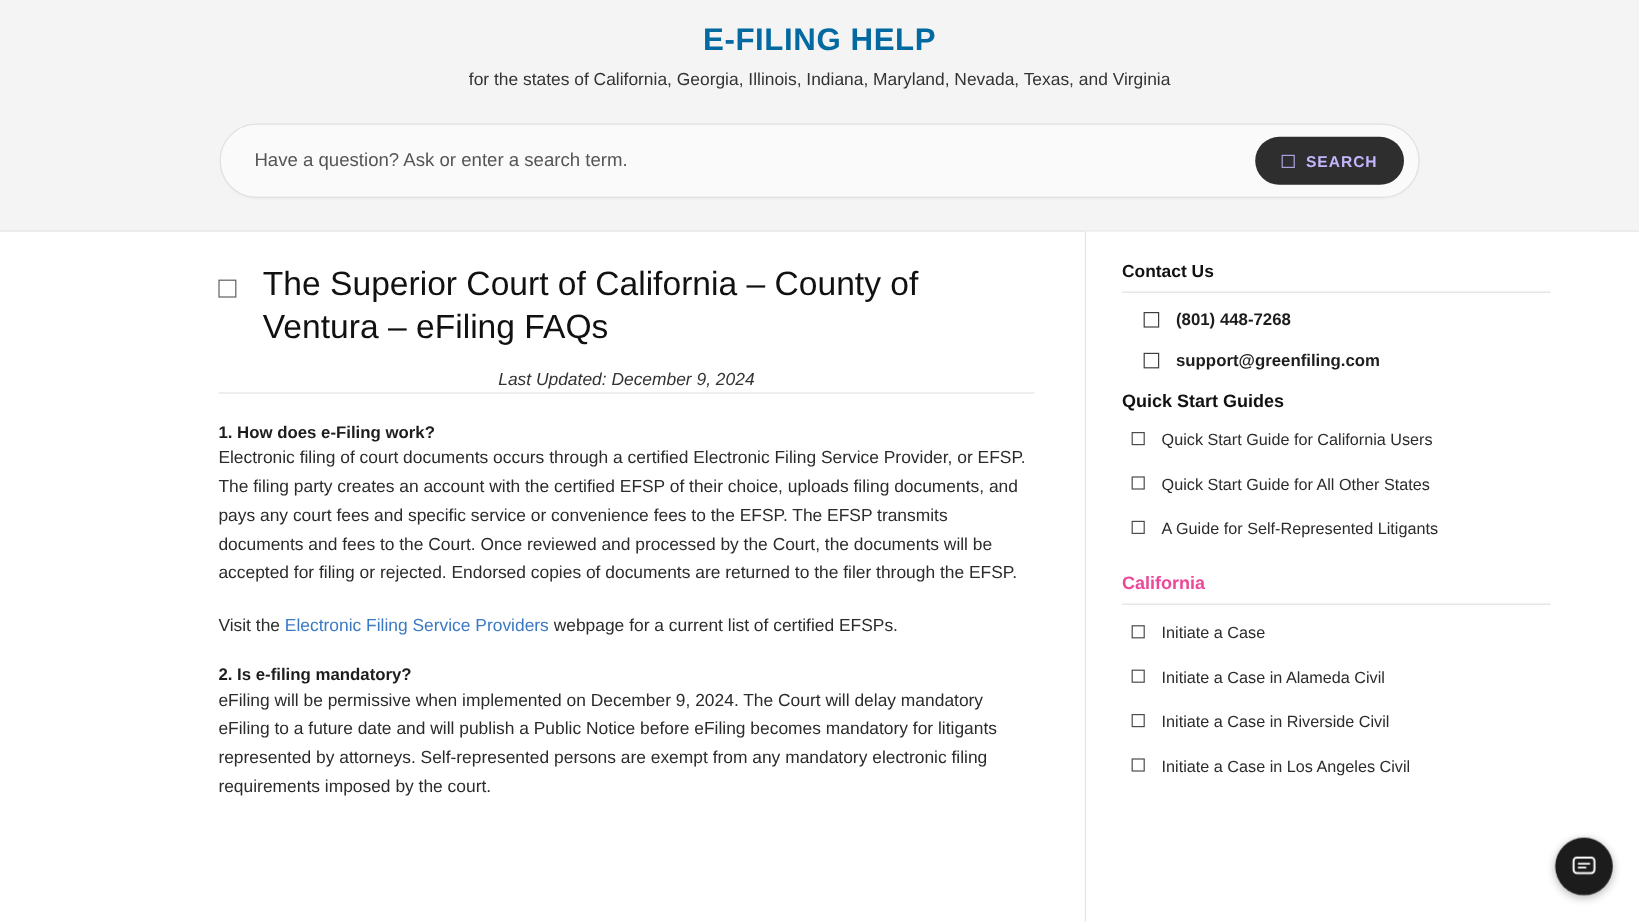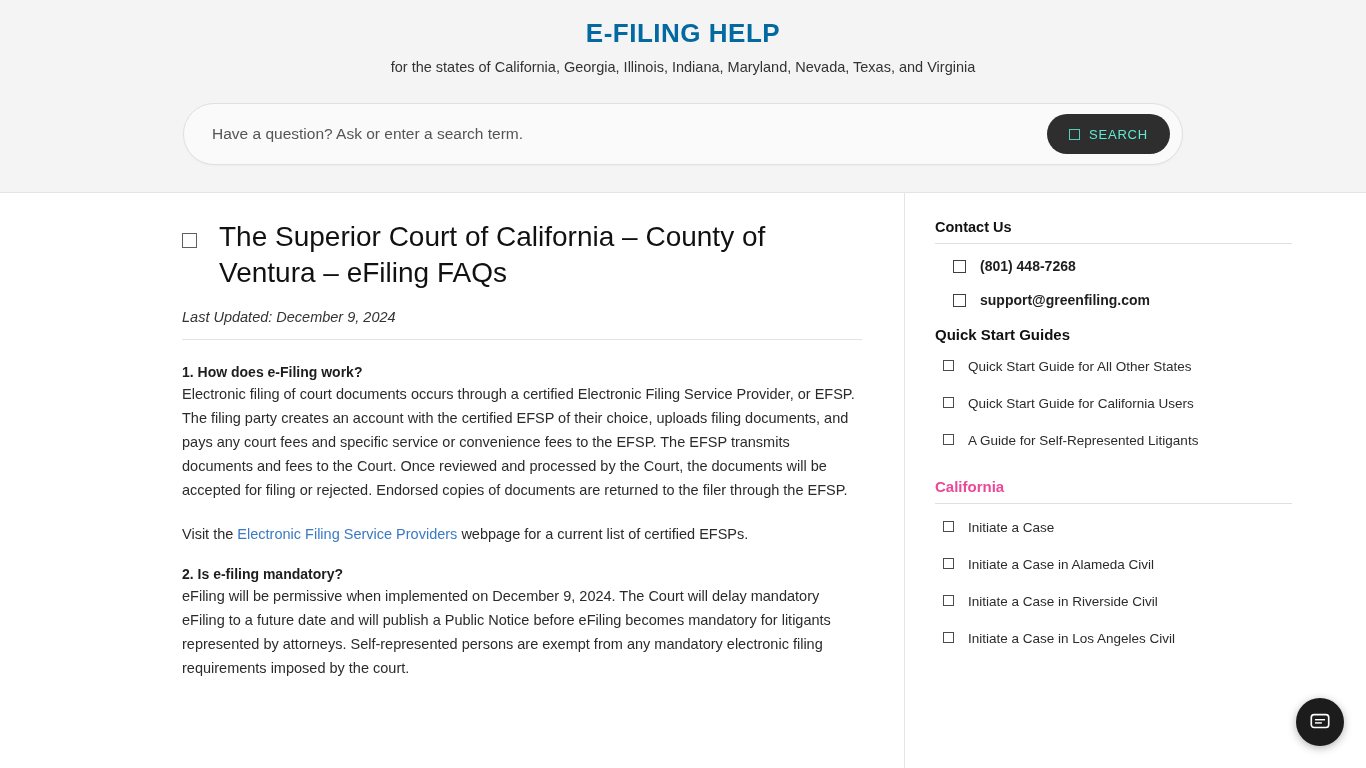--- a/index.html
+++ b/index.html
@@ -50,27 +50,27 @@
     border: none;
     outline: none;
     background: transparent;
     font-size: 15.5px;
     color: #333;
     font-family: "Liberation Sans", sans-serif;
   }
   .search-input::placeholder { color: #555; }
   .search-button {
     background: #2e2e2e;
-    color: #5eead4;
+    color: #c4b5fd;
     border: none;
     border-radius: 22px;
     height: 40px;
     padding: 16px 22px;
     font-size: 13px;
-    font-weight: normal;
+    font-weight: bold;
     letter-spacing: 0.8px;
     cursor: pointer;
     display: flex;
     align-items: center;
     gap: 9px;
     font-family: "Liberation Sans", sans-serif;
   }
   .sq {
     display: inline-block;
     width: 11px; height: 11px;
@@ -99,26 +99,26 @@
   .doc-icon { margin-top: 14px; color: #444; }
   .doc-title {
     font-size: 28px;
     font-weight: normal;
     line-height: 1.28;
     margin: 0;
     color: #111;
     max-width: 640px;
   }
   .last-updated {
-    text-align: left;
+    text-align: center;
     font-style: italic;
     font-size: 14.5px;
     color: #333;
     margin: 18px 42px 0 0;
-    padding-bottom: 14px;
+    padding-bottom: 2px;
     border-bottom: 1px solid #e3e3e3;
     width: 680px;
     margin-left: 0;
   }
   .qa { margin-top: 24px; width: 680px; }
   .q {
     font-size: 14px;
     font-weight: bold;
     color: #1d1d1d;
     margin: 0 0 2px 0;
@@ -252,25 +252,25 @@
     </div>
     <div class="contact-item">
       <span class="sq sq-lg"></span>
       <span>support@greenfiling.com</span>
     </div>
 
     <div class="side-h2">Quick Start Guides</div>
 
     <div class="side-link">
       <span class="sq"></span>
+      <span>Quick Start Guide for California Users</span>
+    </div>
+    <div class="side-link">
+      <span class="sq"></span>
       <span>Quick Start Guide for All Other States</span>
-    </div>
-    <div class="side-link">
-      <span class="sq"></span>
-      <span>Quick Start Guide for California Users</span>
     </div>
     <div class="side-link">
       <span class="sq"></span>
       <span>A Guide for Self-Represented Litigants</span>
     </div>
 
     <div class="group-h">California</div>
     <hr class="side-rule">
 
     <div class="side-link">

